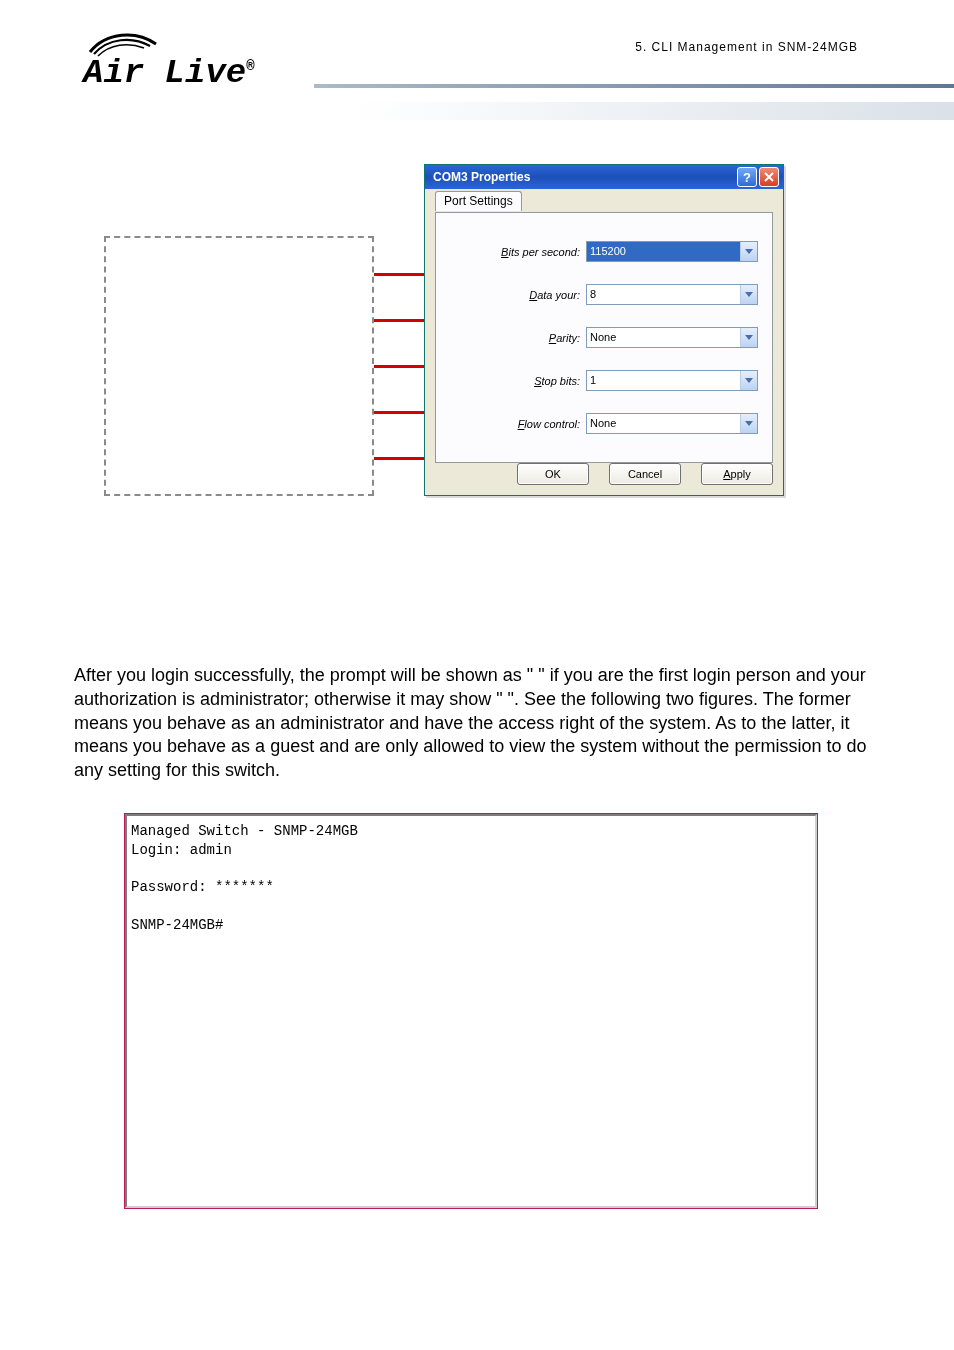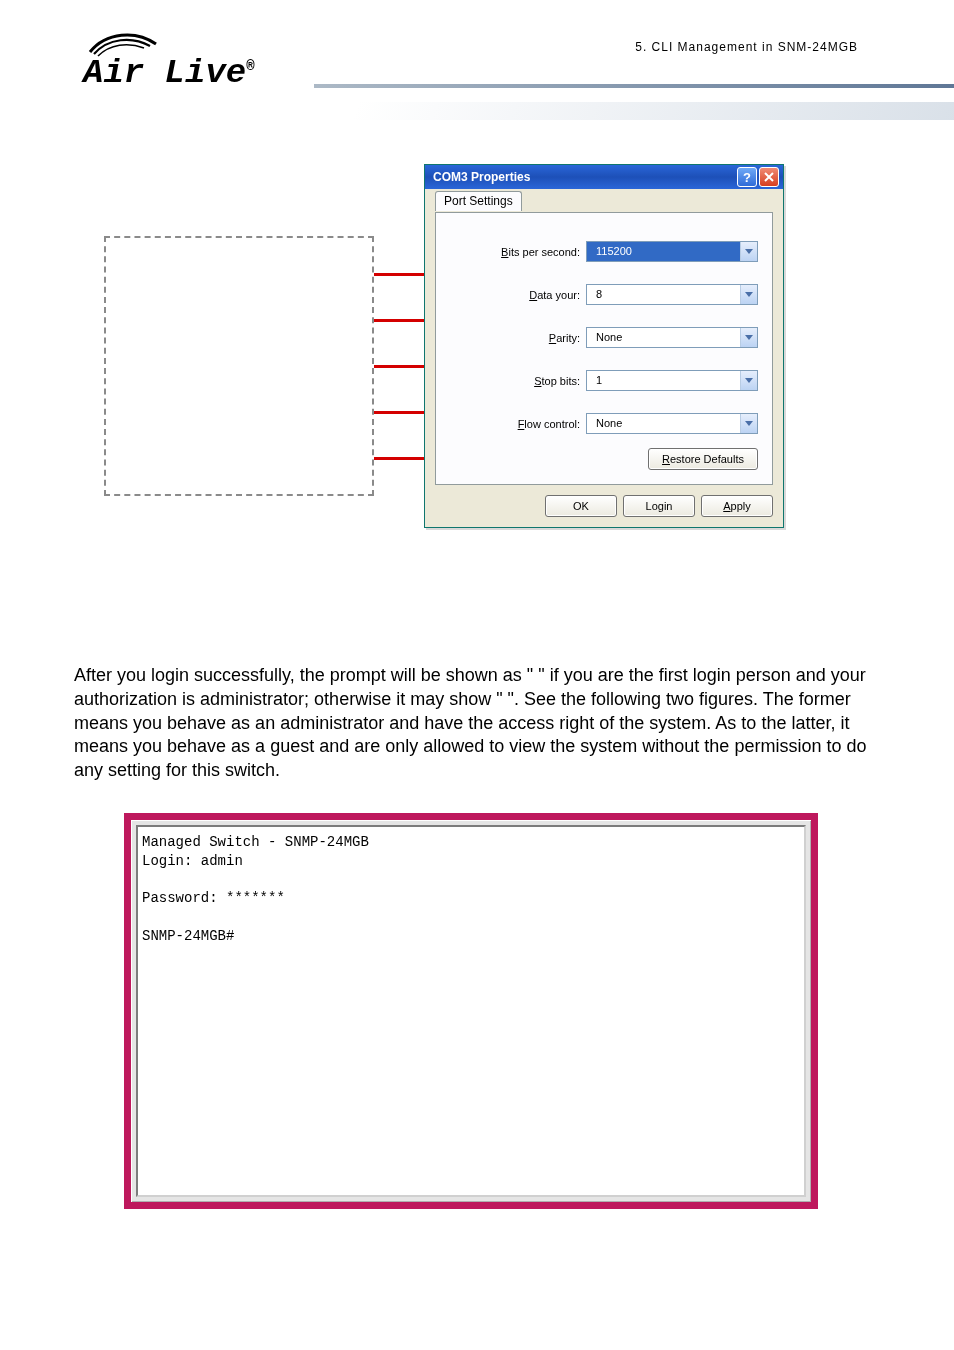--- a/index.html
+++ b/index.html
@@ -195,38 +195,39 @@
   .field-row {
     display: flex;
     align-items: center;
     margin-bottom: 22px;
   }
   .field-label {
     width: 130px;
     text-align: right;
     padding-right: 6px;
     font-size: 11px;
+    font-style: italic;
   }
   .field-label u { text-decoration: underline; }
   .combo {
     flex: 1;
     height: 19px;
     border: 1px solid #7f9db9;
     background: #fff;
     display: flex;
     align-items: stretch;
     font-size: 11px;
   }
   .combo.sel .combo-text {
     background: #316ac5;
     color: #fff;
   }
   .combo-text {
     flex: 1;
-    padding: 2px 9px;
+    padding: 2px 3px;
     line-height: 14px;
     white-space: nowrap;
     overflow: hidden;
   }
   .combo-btn {
     width: 16px;
     background: linear-gradient(to bottom, #e6eefc, #bcd3f3);
     border-left: 1px solid #b8cce4;
     display: flex;
     align-items: center;
@@ -234,22 +235,21 @@
   }
   .combo-btn svg { display:block; }
   .btn-row-right {
     display: flex;
     justify-content: flex-end;
     margin-top: 6px;
   }
   .dlg-footer {
     display: flex;
     justify-content: flex-end;
-    gap: 6px;
-    margin-top: 10px;
+    gap: 20px;
   }
   .xp-btn {
     min-width: 72px;
     height: 22px;
     border: 1px solid #707070;
     border-radius: 3px;
     background: linear-gradient(to bottom, #ffffff, #eceae0);
     font-family: Tahoma, Arial, sans-serif;
     font-size: 11px;
     padding: 0 10px;
@@ -262,23 +262,22 @@
     font-size: 18px;
     line-height: 1.32;
     font-family: Arial, Helvetica, sans-serif;
   }
   
   .terminal-wrap {
     margin-top: 30px;
     margin-left: 50px;
     width: 694px;
     height: 396px;
-    padding: 5px;
-    background: #e5e5e5;
-    border: 7px solid #be185d;
+    background: #0f172a;
+    border: 1px solid #be185d;
     box-shadow: inset 1px 1px 0 #fff, inset -1px -1px 0 #b0b0b0;
     box-sizing: border-box;
   }
   .terminal {
     width: 100%;
     height: 100%;
     background: #ffffff;
     border: 2px inset #d0d0d0;
     padding: 6px 4px;
     font-family: "Courier New", monospace;
@@ -387,28 +386,25 @@
             <div class="combo">
               <div class="combo-text">None</div>
               <div class="combo-btn">
                 <svg width="8" height="6" viewBox="0 0 8 6">
                     <path d="M0 0 L4 5 L8 0 Z" fill="#4a6fa8"></path>
                   </svg>
               </div>
             </div>
           </div>
 
-          <div class="btn-row-right">
-            <button type="button" class="xp-btn" style="min-width:110px"><u>R</u><span>estore Defaults</span></button>
-          </div>
         </div>
 
         <div class="dlg-footer">
           <button type="button" class="xp-btn">OK</button>
-          <button type="button" class="xp-btn">Login</button>
+          <button type="button" class="xp-btn">Cancel</button>
           <button type="button" class="xp-btn"><u>A</u><span>pply</span></button>
         </div>
       </div>
     </div>
   </div>
 
   <div class="body-text">After you login successfully, the prompt will be shown as "  " if you are the first login person and your authorization is administrator; otherwise it may show "  ". See the following two figures. The former means you behave as an administrator and have the access right of the system. As to the latter, it means you behave as a guest and are only allowed to view the system without the permission to do any setting for this switch.</div>
 
   <div class="terminal-wrap">
     <div class="terminal">Managed Switch - SNMP-24MGB

